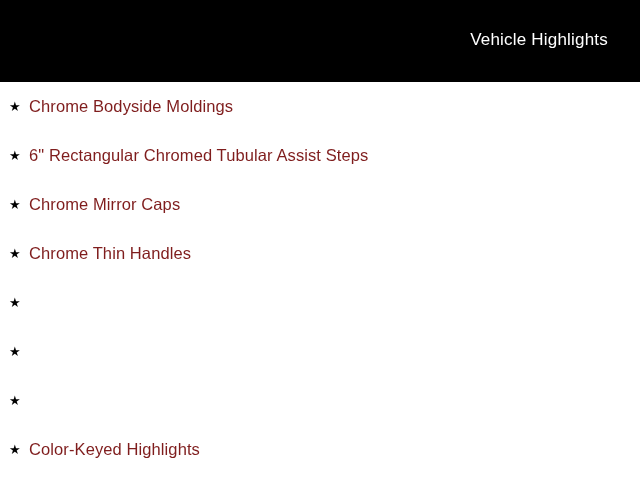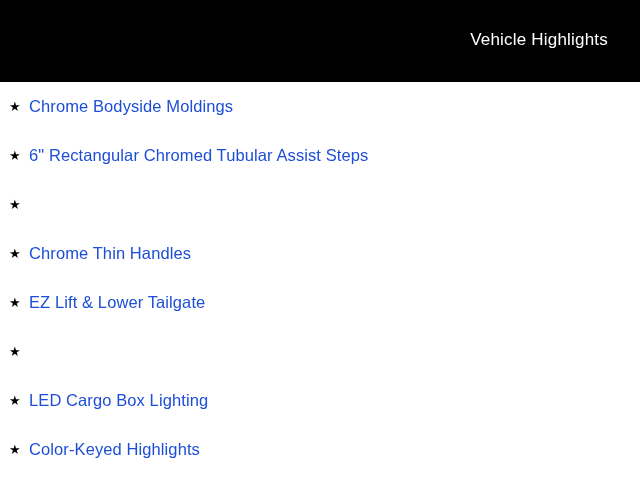--- a/index.html
+++ b/index.html
@@ -53,21 +53,21 @@
     flex: 0 0 auto;
     width: 16px;
     color: #000000;
     font-size: 13px;
     line-height: 24px;
     text-align: left;
     padding-top: 1px;
   }
   .highlight-text {
     flex: 1 1 auto;
-    color: #1d4ed8;
+    color: #7f1d1d;
     font-size: 16.5px;
     line-height: 24px;
     letter-spacing: 0.1px;
     padding-left: 4px;
     white-space: nowrap;
   }
 </style>
 </head>
 <body>
 
@@ -84,39 +84,38 @@
       <span class="highlight-text">Chrome Bodyside Moldings</span>
     </li>
 
     <li class="highlight-item">
       <span class="bullet-icon">★</span>
       <span class="highlight-text">6" Rectangular Chromed Tubular Assist Steps</span>
     </li>
 
     <li class="highlight-item">
       <span class="bullet-icon">★</span>
+      <span class="highlight-text">Chrome Mirror Caps</span>
     </li>
 
     <li class="highlight-item">
       <span class="bullet-icon">★</span>
       <span class="highlight-text">Chrome Thin Handles</span>
     </li>
 
     <li class="highlight-item">
       <span class="bullet-icon">★</span>
-      <span class="highlight-text">EZ Lift &amp; Lower Tailgate</span>
     </li>
 
     <li class="highlight-item">
       <span class="bullet-icon">★</span>
     </li>
 
     <li class="highlight-item">
       <span class="bullet-icon">★</span>
-      <span class="highlight-text">LED Cargo Box Lighting</span>
     </li>
 
     <li class="highlight-item">
       <span class="bullet-icon">★</span>
       <span class="highlight-text">Color-Keyed Highlights</span>
     </li>
 
   </ul>
 
 </div>

